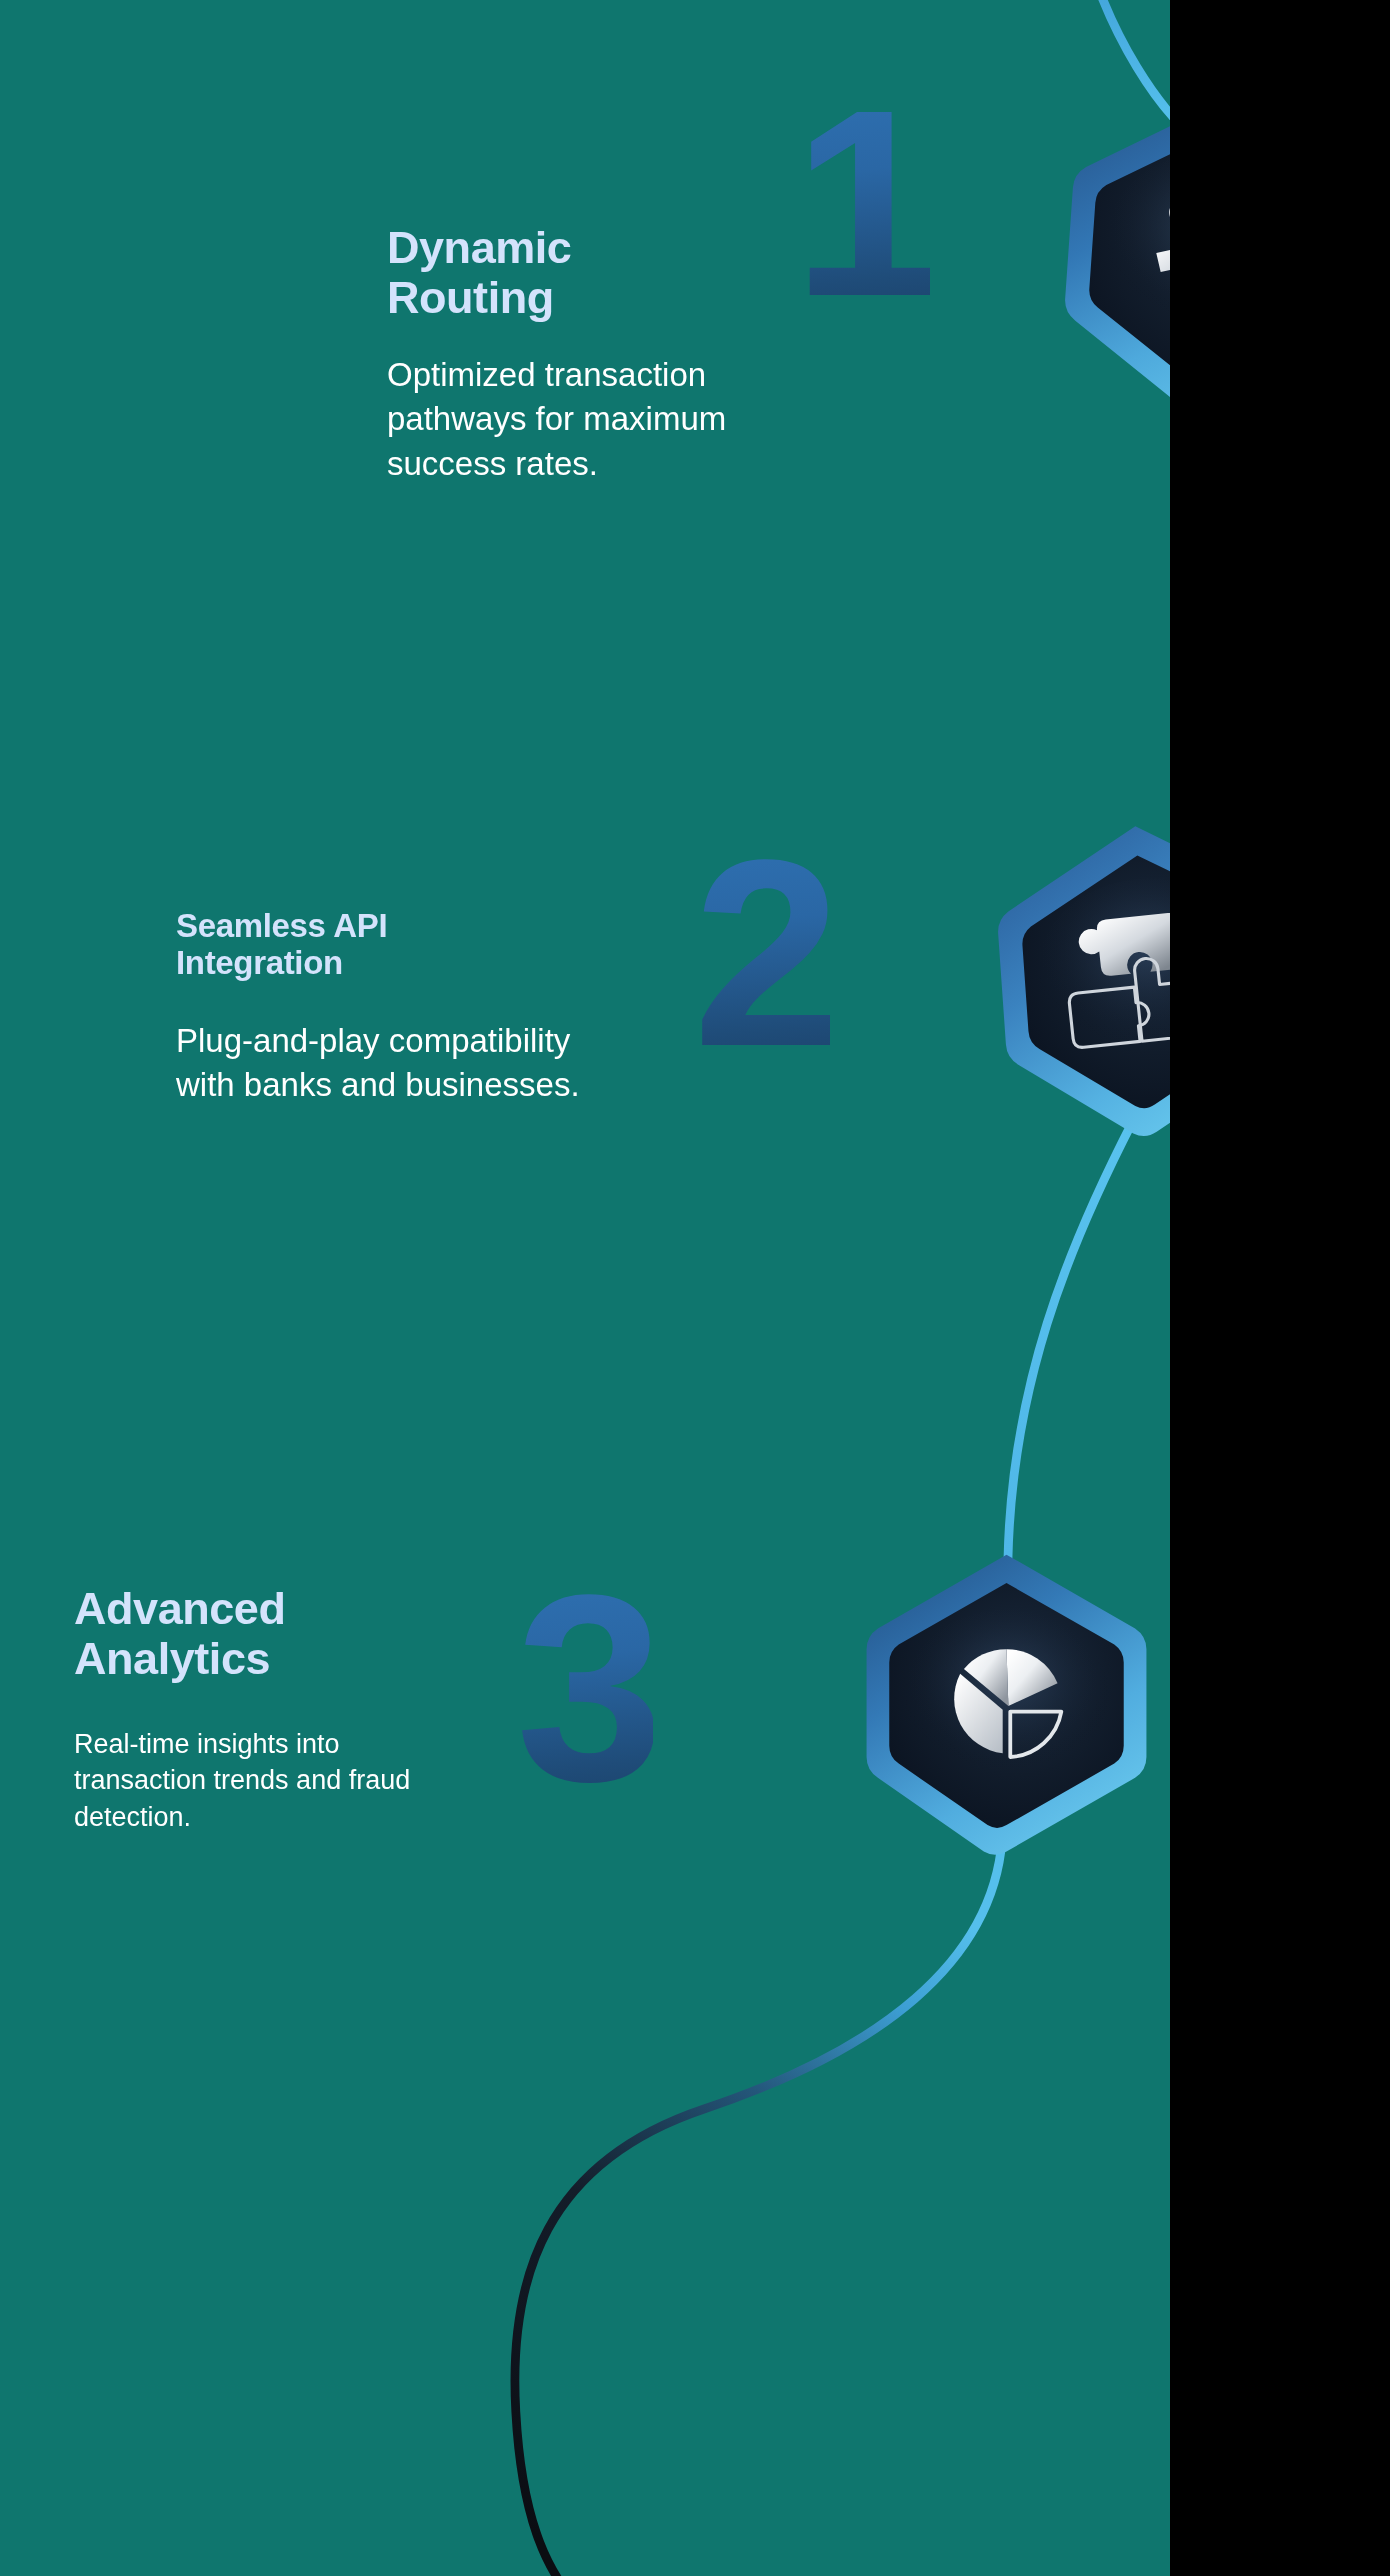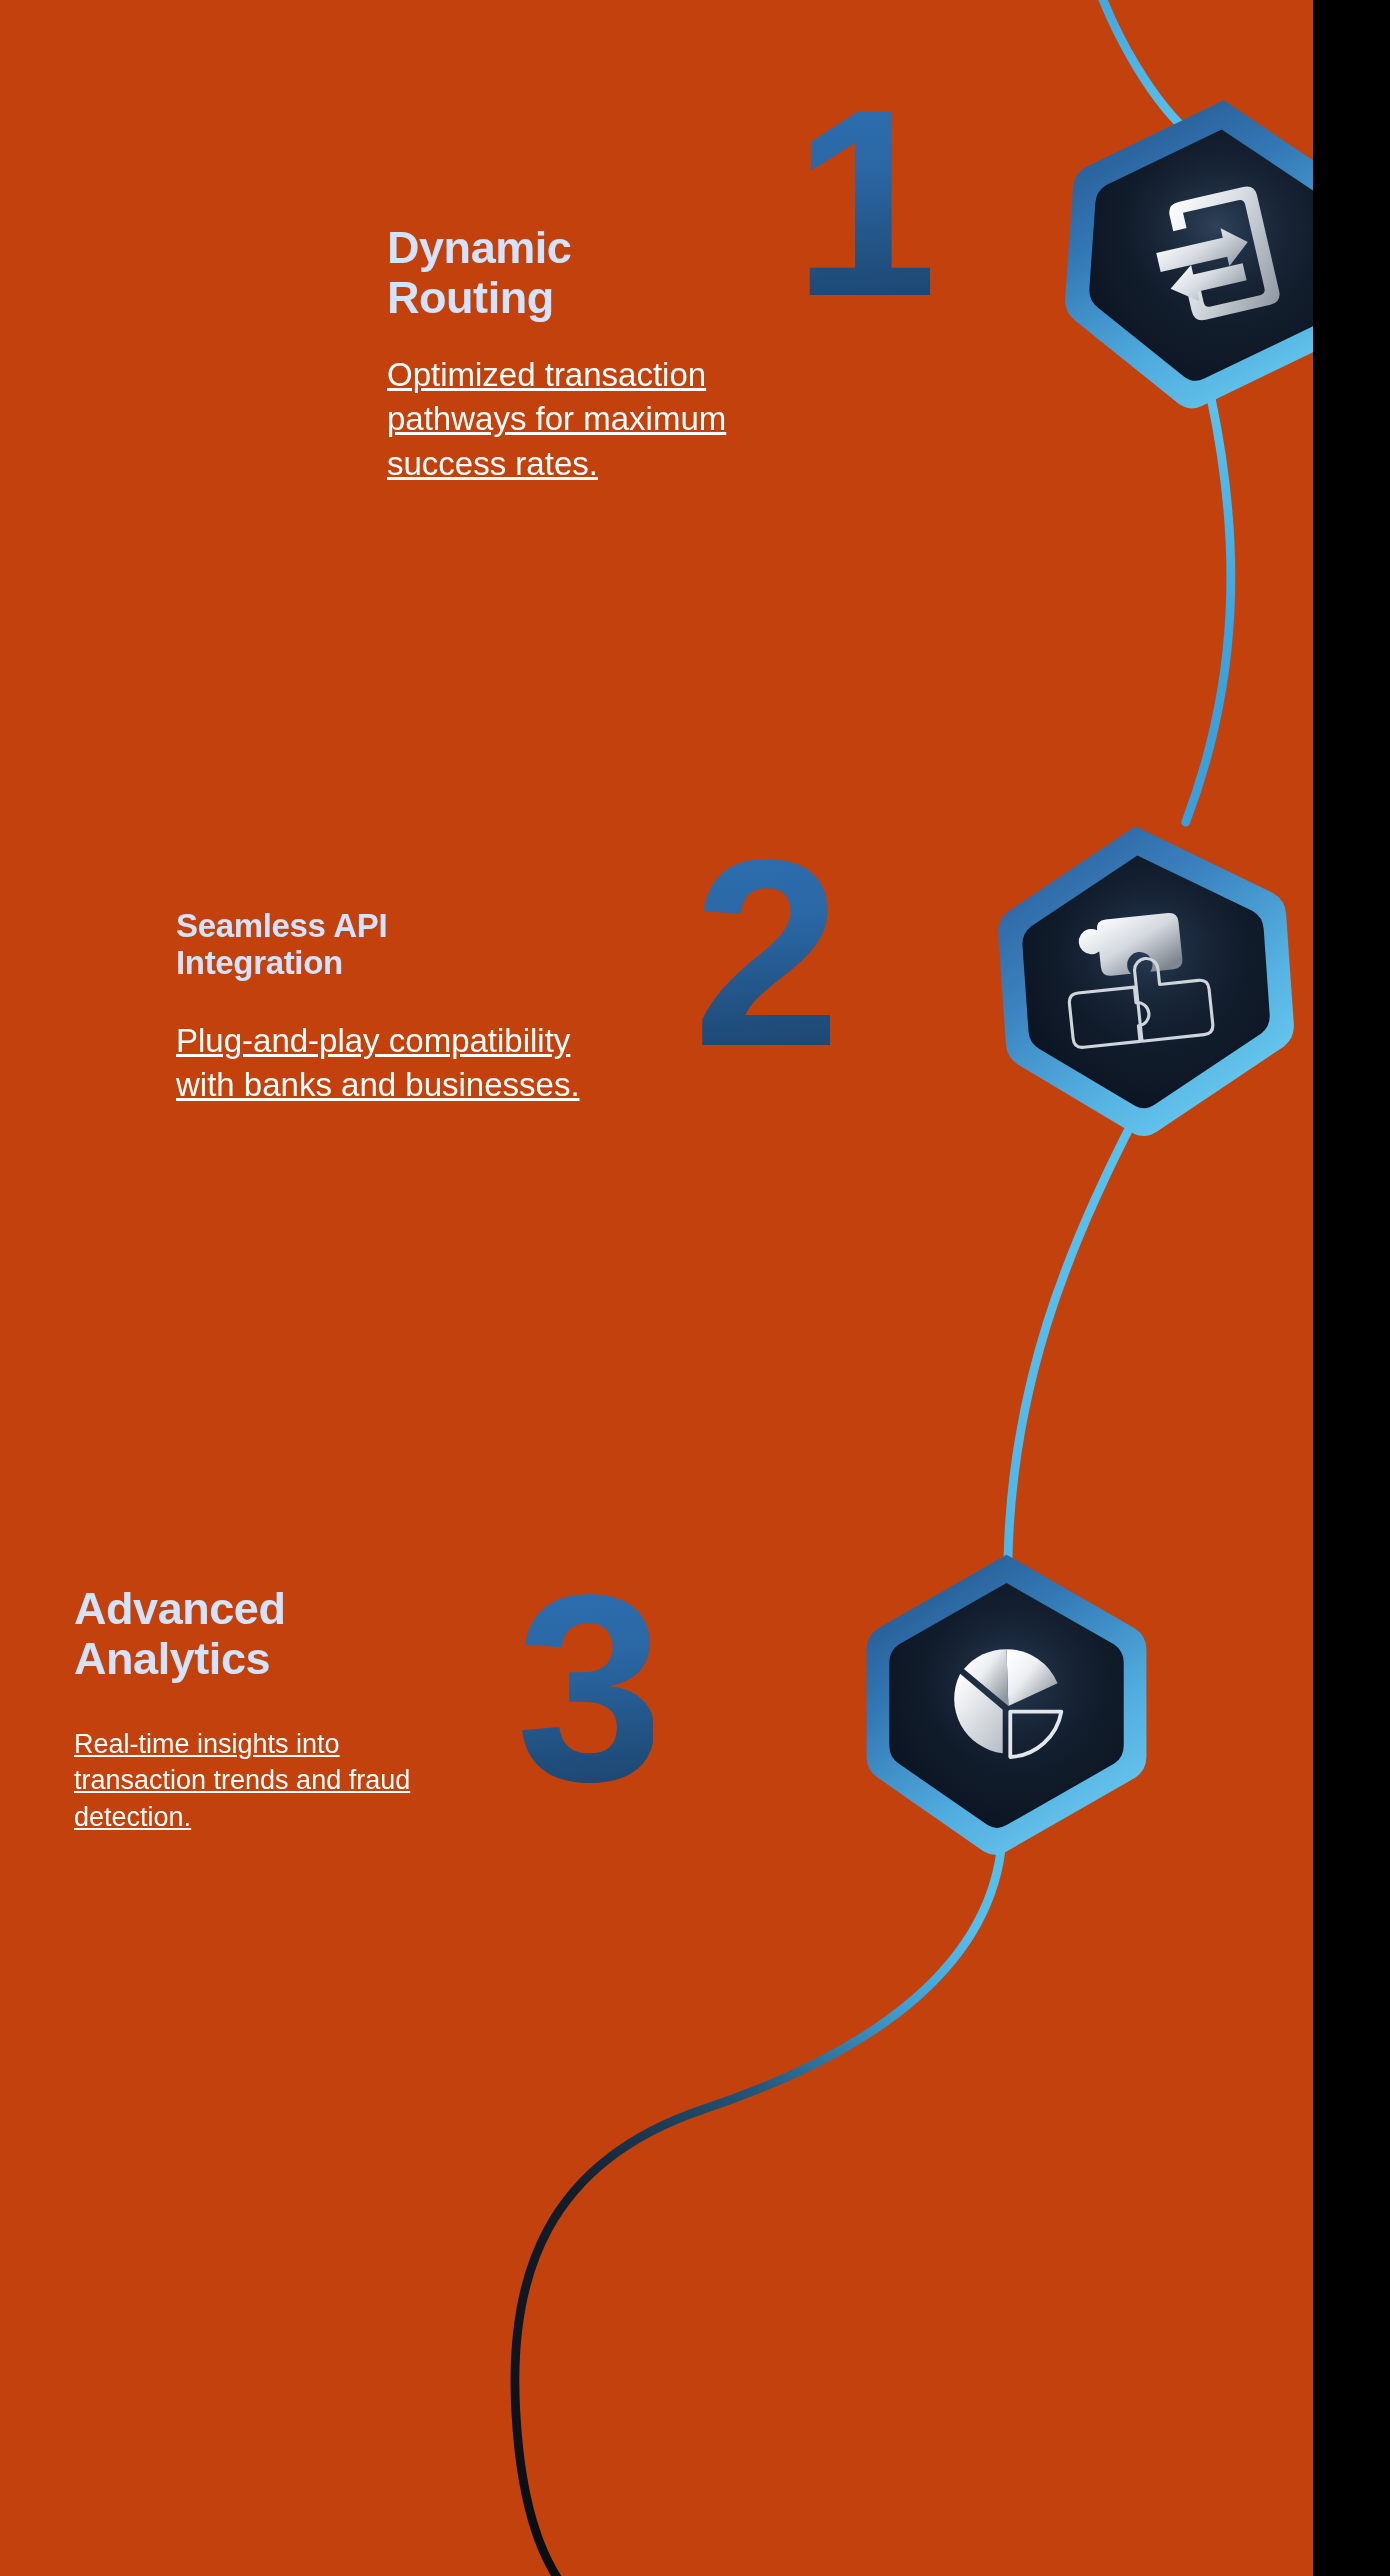--- a/index.html
+++ b/index.html
@@ -5,23 +5,23 @@
   * { margin:0; padding:0; box-sizing:border-box; }
   html, body {
     background:#000000;
     width:1391px;
     height:2576px;
     overflow:hidden;
     font-family:"Liberation Sans", sans-serif;
   }
   #stage {
     position:relative;
-    width:1313px;
+    width:1170px;
     height:2576px;
-    background:#c2410c;
+    background:#0f766e;
     overflow:hidden;
   }
   
   #connector {
     position:absolute;
     left:0; top:0;
     width:1391px; height:2576px;
     pointer-events:none;
   }
   
@@ -31,21 +31,20 @@
     letter-spacing:-0.01em;
     line-height:1.12;
     color:#d4e3fc;
     white-space:pre-line;
   }
   .step-desc {
     font-weight:400;
     line-height:1.35;
     color:#ffffff;
     white-space:pre-line;
-    text-decoration:underline;
   }
   
   #step-1 { left:387px; top:223px; width:508px; }
   #step-1 .step-title { font-size:45px; }
   #step-1 .step-desc  { font-size:33px; margin-top:29px; margin-left:0px; }
   
   #step-2 { left:176px; top:908px; width:605px; }
   #step-2 .step-title { font-size:33px; }
   #step-2 .step-desc  { font-size:33px; margin-top:37px; }
   

